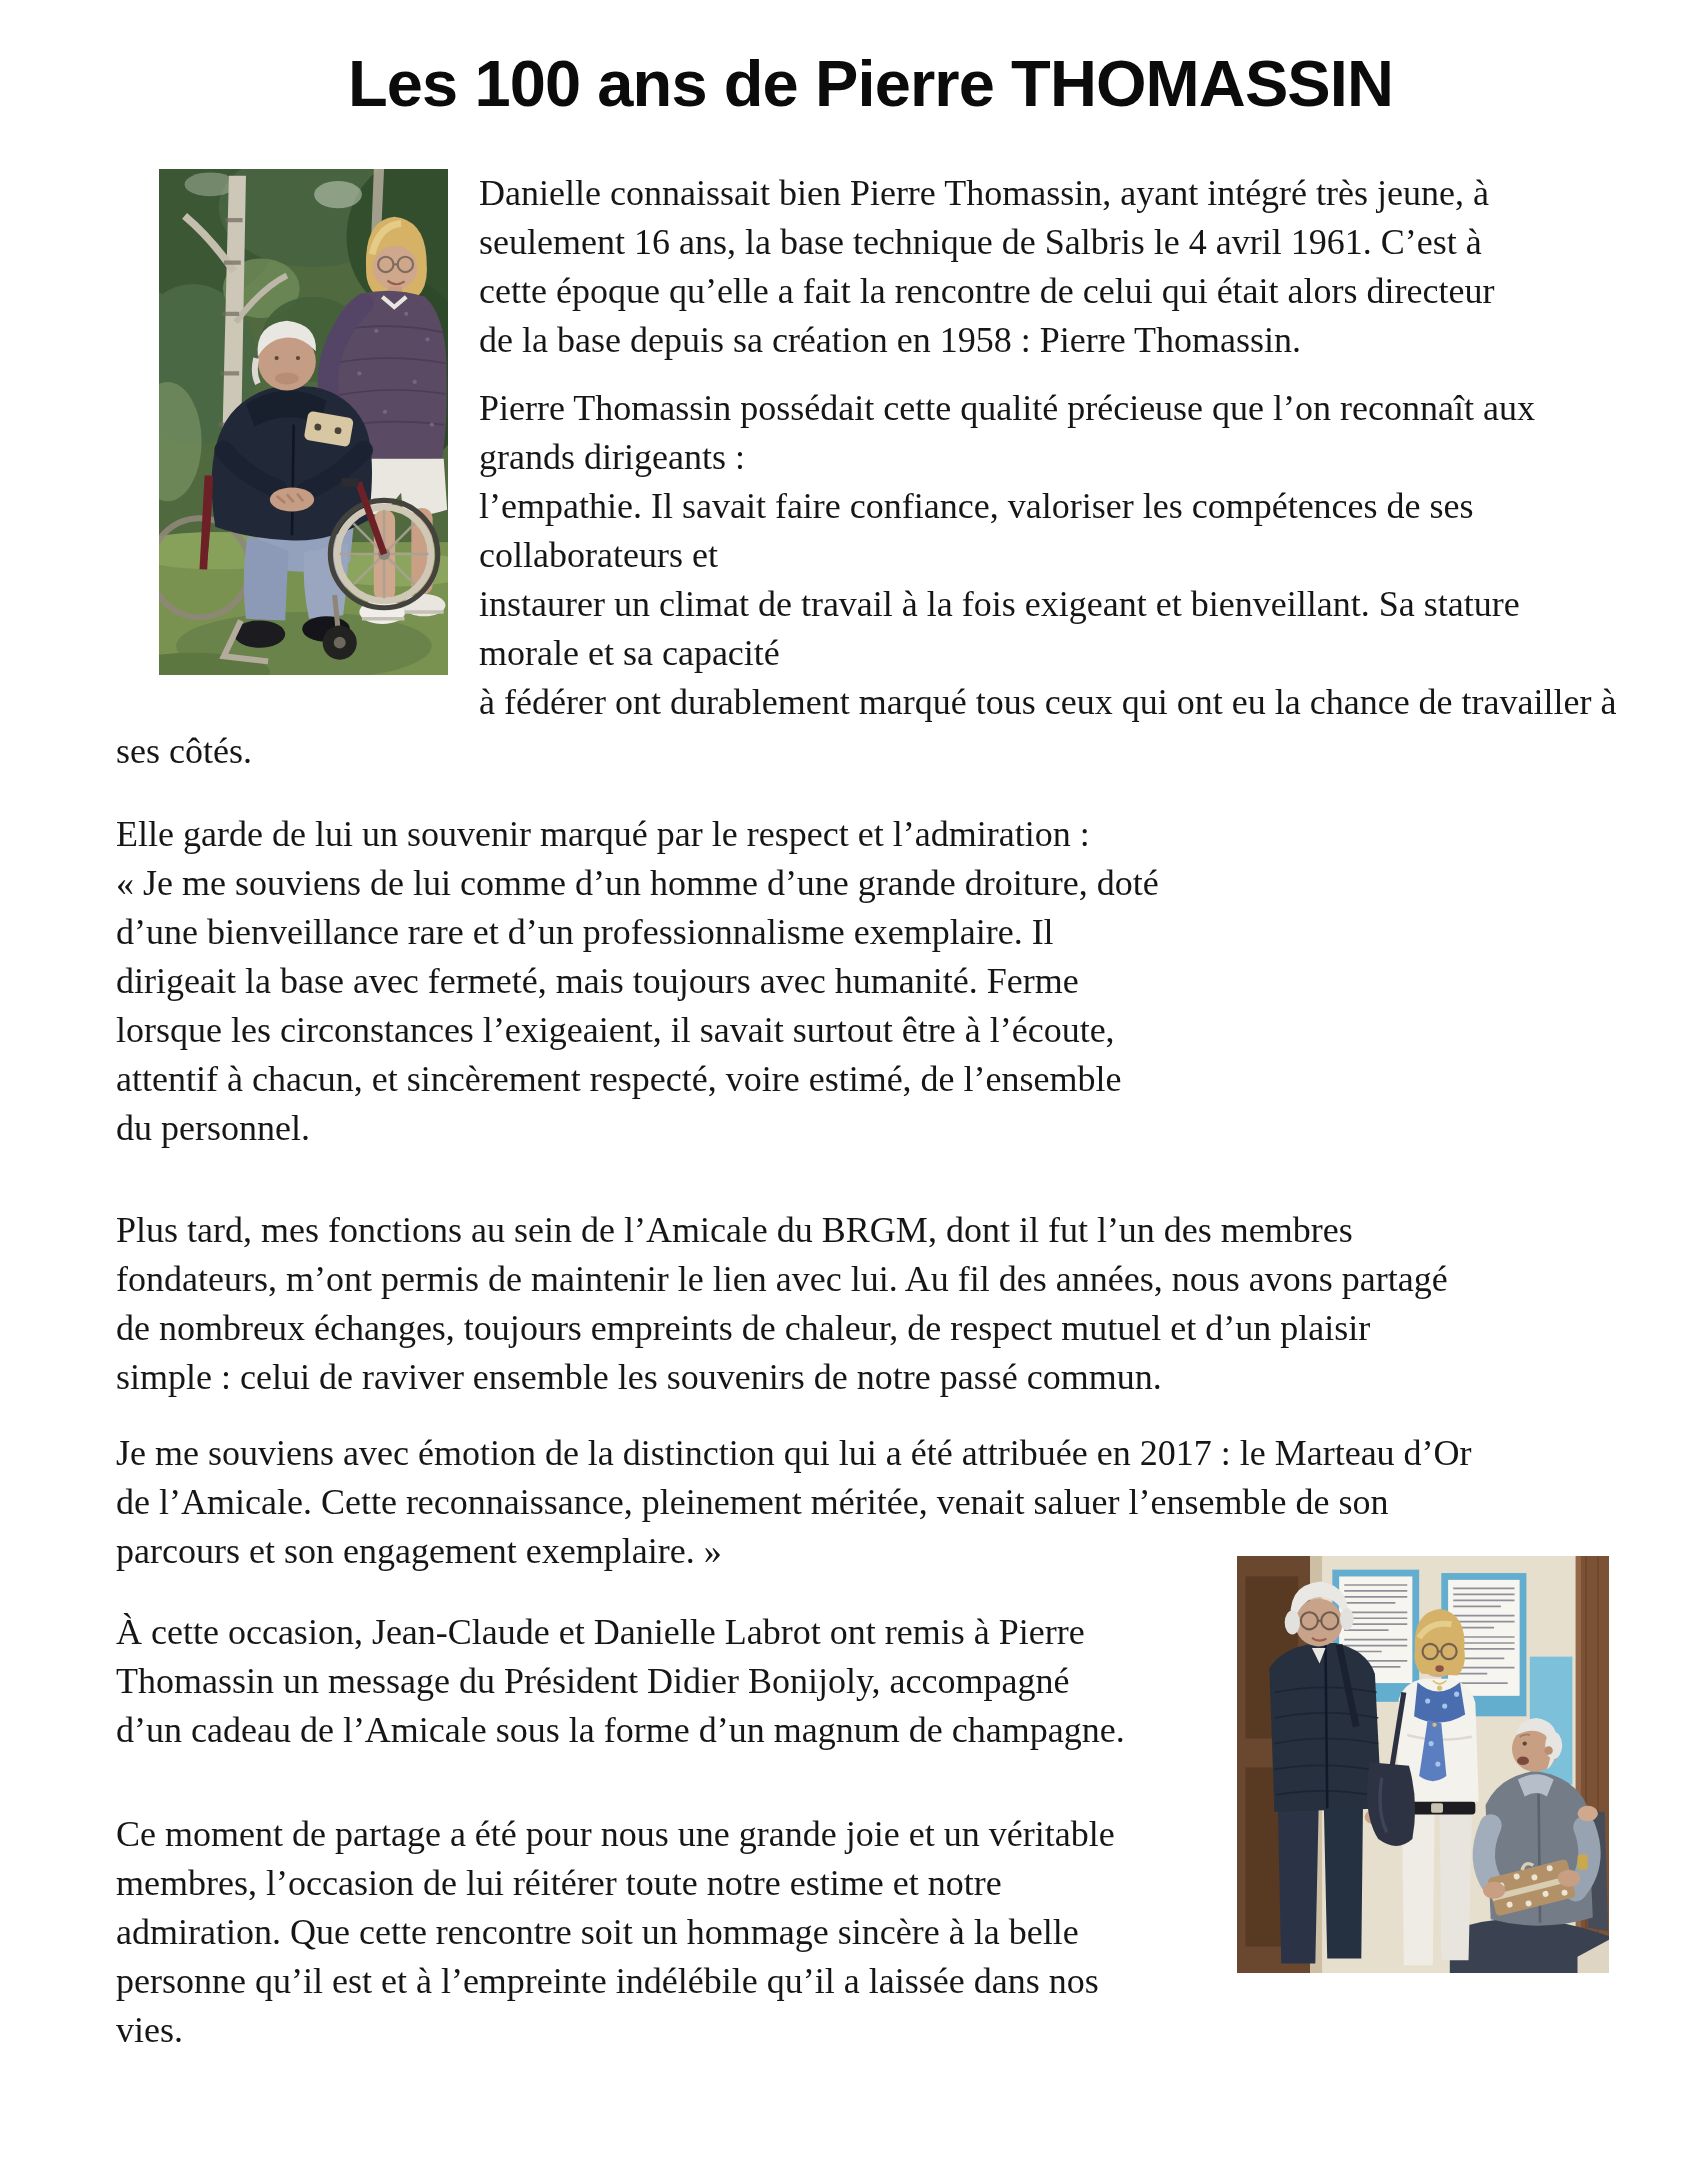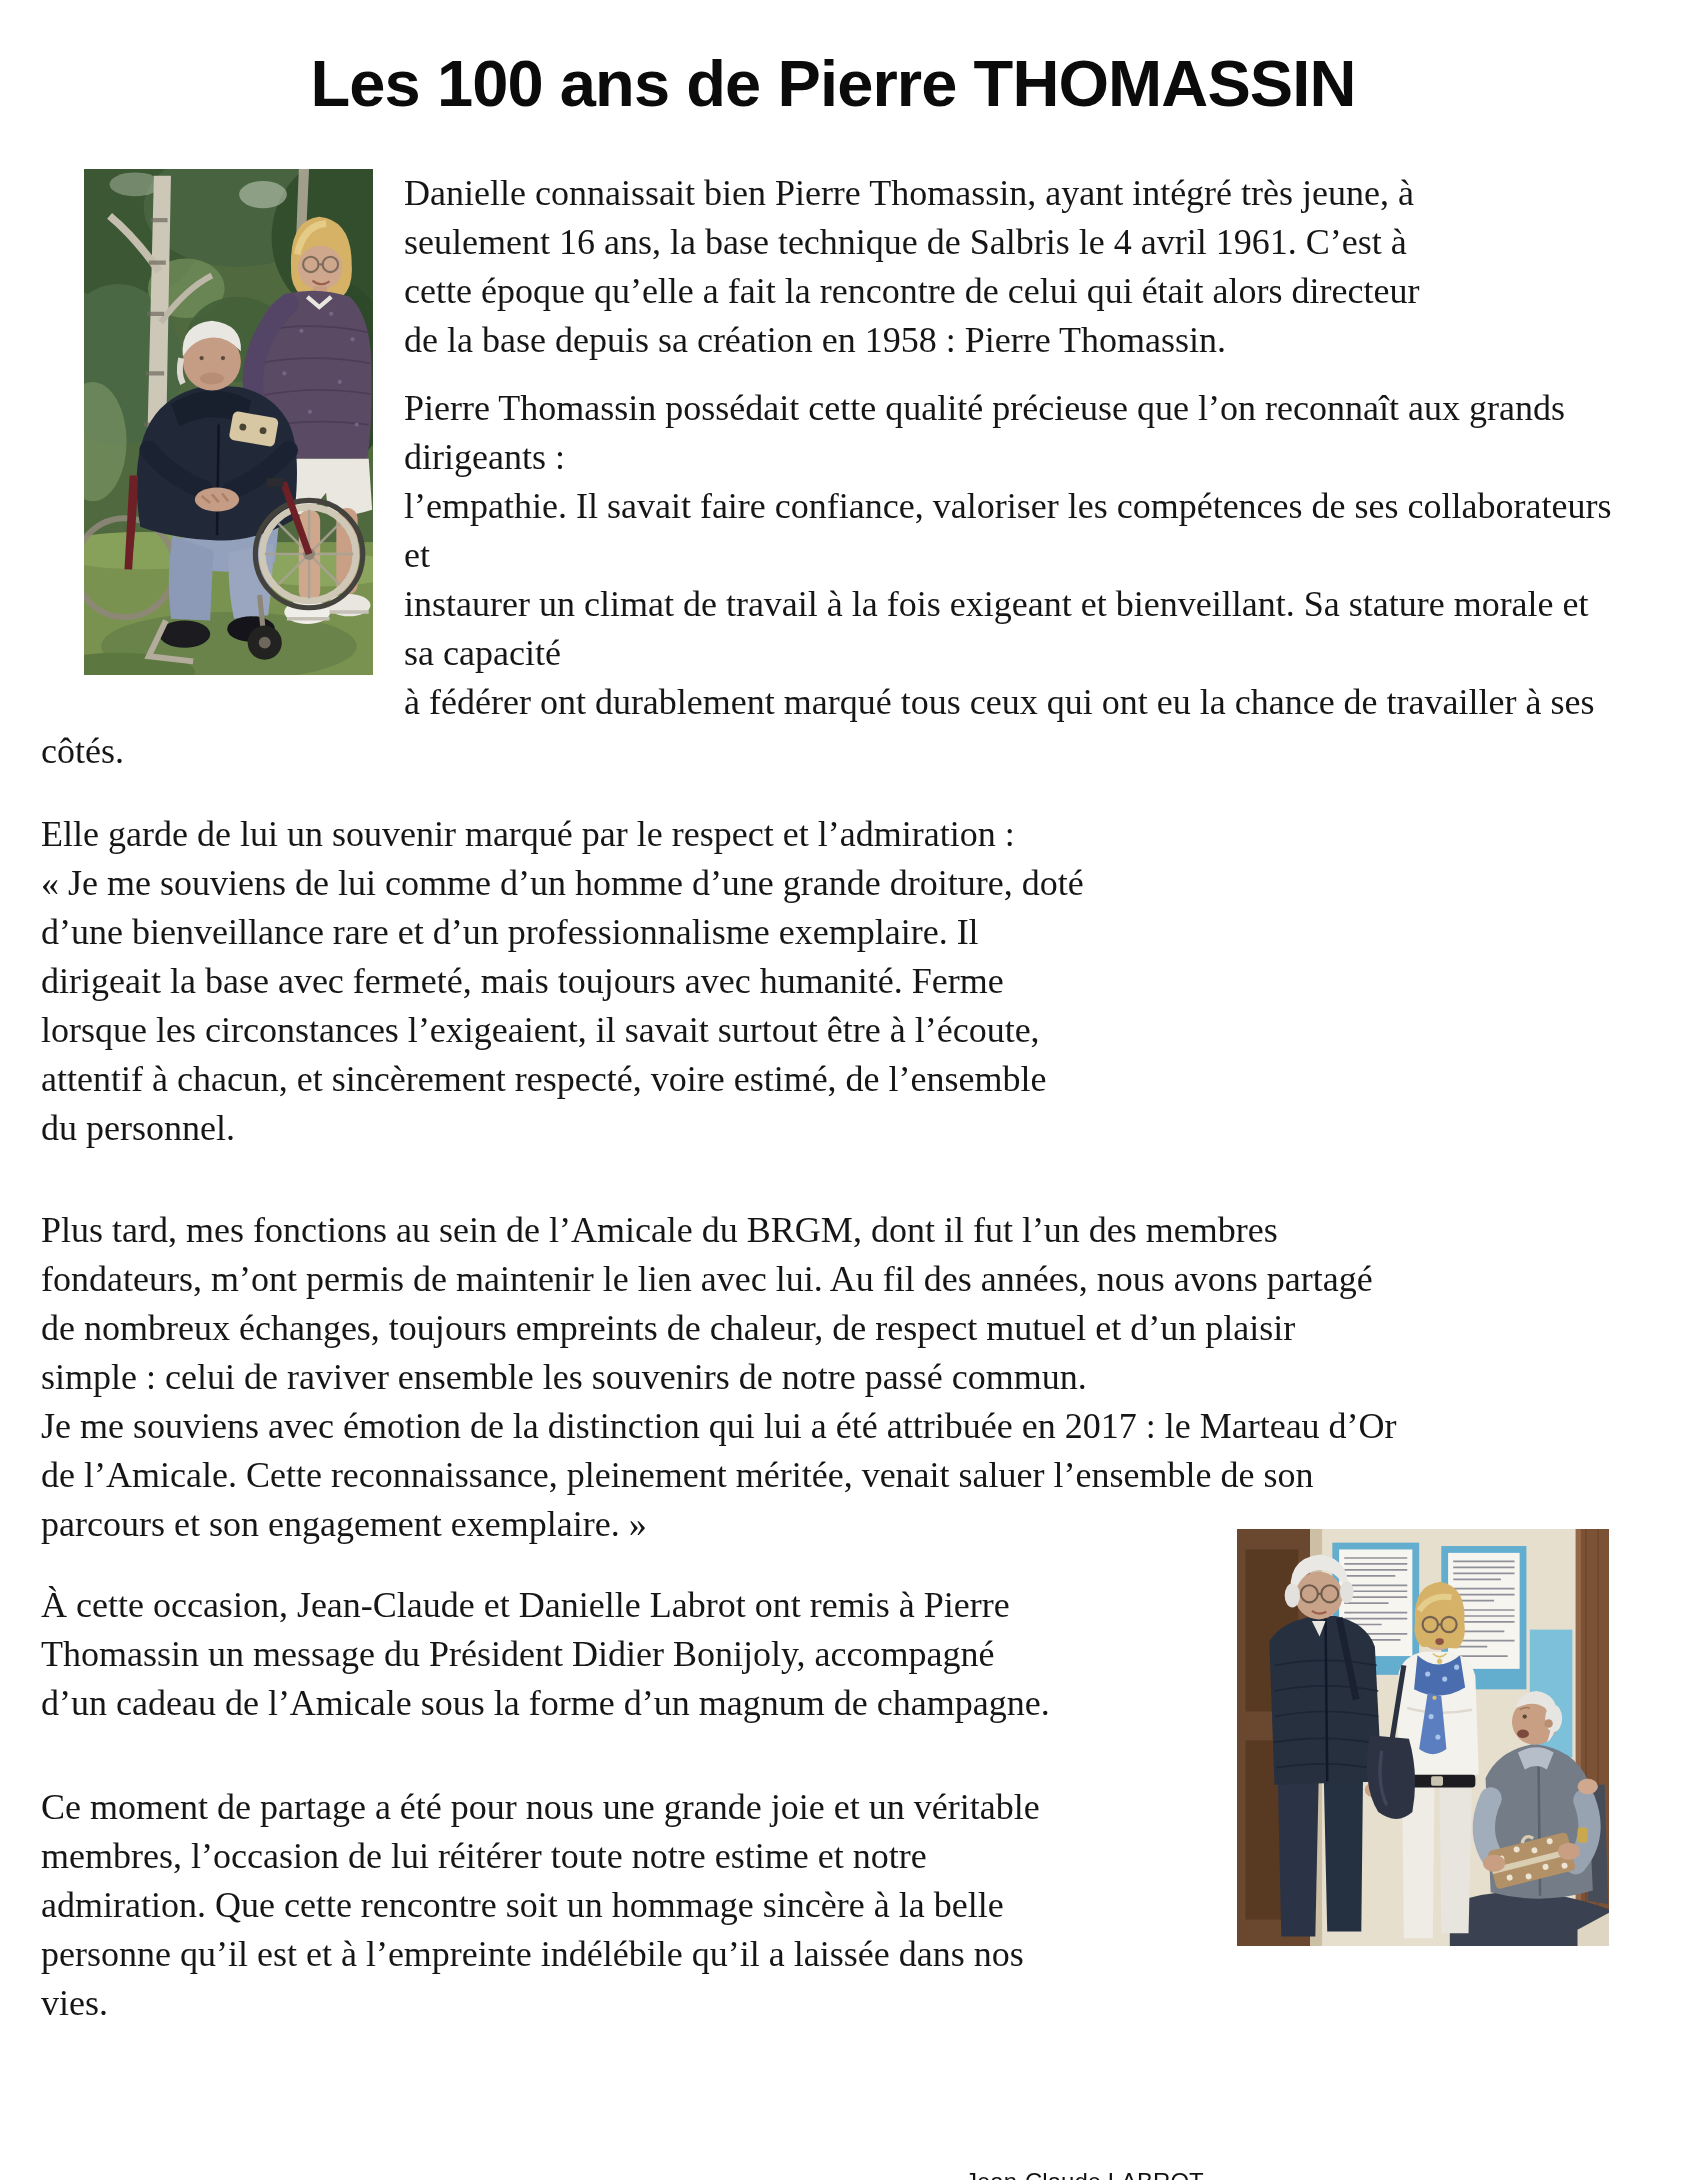--- a/index.html
+++ b/index.html
@@ -2,21 +2,21 @@
 <html style="font-size:13.6px"><head>
 <meta charset="utf-8">
 <style>
   html, body { margin: 0; padding: 0; background: #ffffff; }
   body { width: 1706px; height: 2181px; overflow: hidden; }
   .page {
     position: relative;
     width: 1706px; height: 2181px;
     background: #ffffff;
     box-sizing: border-box;
-    padding: 24px 81px 0 41px;
+    padding: 24px 81px 0 116px;
     font-family: "Liberation Serif", "DejaVu Serif", serif;
     color: #161616;
   }
   .title {
     margin: 21px 0 0 0;
     font-family: "Liberation Sans", "DejaVu Sans", sans-serif;
     font-weight: bold;
     font-size: 65px;
     line-height: 78px;
     text-align: center;
@@ -28,21 +28,21 @@
     margin: 0;
     font-size: 36px;
     line-height: 49px;
     white-space: pre-line;
   }
   .para-intro      { margin-top: 51px; }
   .para-meeting    { margin-top: 46px; }
   .para-memory     { margin-top: 34px; }
   .para-empathy    { margin-top: 19px; }
   .para-amicale    { margin-top: 53px; }
-  .para-distinction{ }
+  .para-distinction{ margin-top: 27px; }
   .para-gift       { margin-top: 32px; }
   .para-closing    { margin-top: 55px; }
   .photo { overflow: hidden; }
   .photo svg { display: block; width: 100%; height: 100%; }
   .photo-garden {
     float: left;
     width: 289px; height: 506px;
     margin: 46px 31px 47px 43px;
   }
   .photo-gift {

